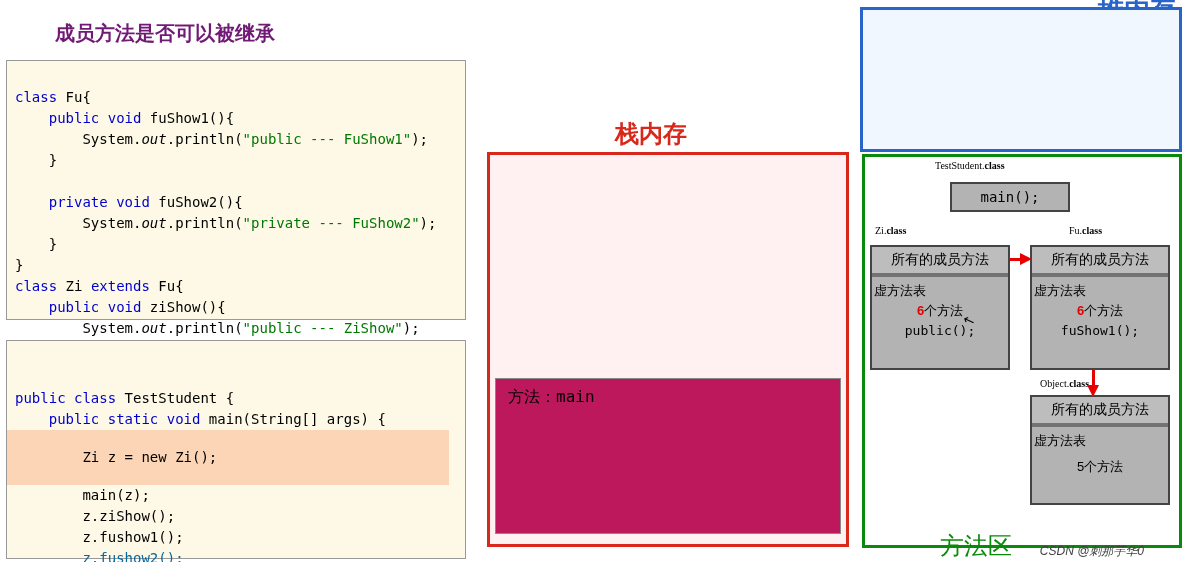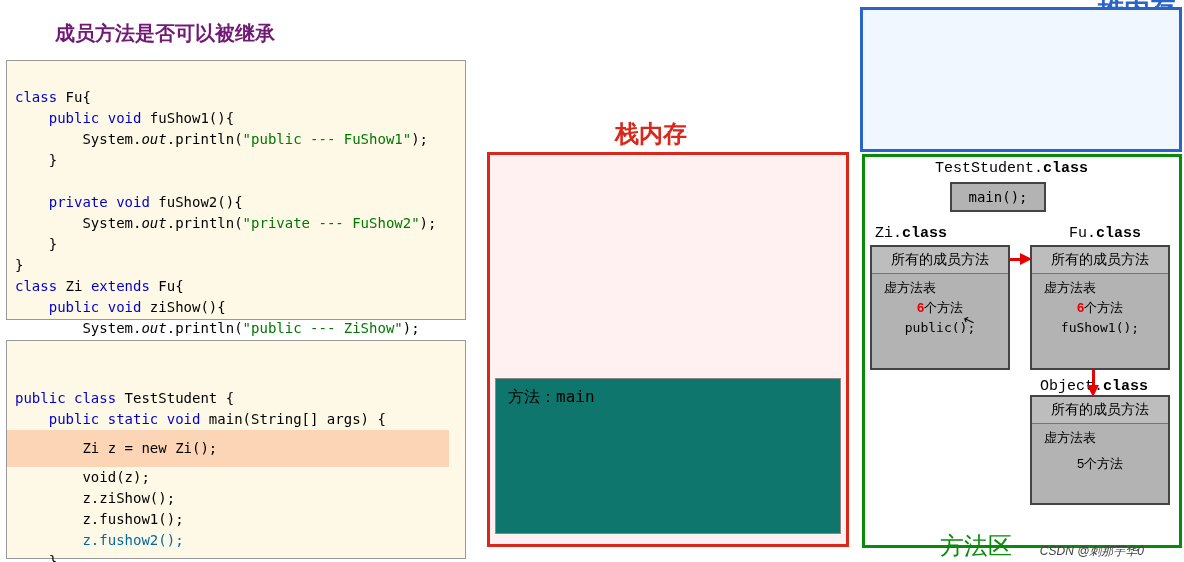--- a/index.html
+++ b/index.html
@@ -30,21 +30,21 @@
       white-space: pre;
       padding: 5px 8px;
     }
     .code1 { left: 6px; top: 60px; width: 460px; height: 260px; }
     .code2 { left: 6px; top: 340px; width: 460px; height: 219px; padding:0; }
     .code2 .lines { padding: 5px 8px; }
     .kw { color: #0000cc; }
     .str { color: #007700; }
     .it { font-style: italic; }
     .red-line { color: #0369a1; font-weight: normal; }
-    .hl { background: #fbd5b5; display: block; width: 100%; padding: 8px 8px; margin: 0 -8px; }
+    .hl { background: #fbd5b5; display: block; width: 100%; padding: 17px 8px; margin: 0 -8px; }
 
     .stack-label {
       position: absolute;
       color: #d8281b;
       font-size: 24px;
       font-weight: bold;
       left: 615px;
       top: 118px;
     }
     .heap-label-partial {
@@ -99,58 +99,58 @@
       width: 320px;
       height: 394px;
     }
 
     .stack-frame {
       position: absolute;
       left: 495px;
       top: 378px;
       width: 346px;
       height: 156px;
-      background: #0f766e;
+      background: #be185d;
       border: 1px solid #888;
       padding: 8px 12px;
       font-size: 16px;
       font-family: Consolas, monospace;
     }
 
     .classfile-label {
       position: absolute;
-      font-family: Liberation Mono, monospace;
-      font-size: 15px;
+      font-family: Liberation Serif, serif;
+      font-size: 10px;
     }
     .lab-teststudent { left: 935px; top: 160px; }
     .lab-zi { left: 875px; top: 225px; }
     .lab-fu { left: 1069px; top: 225px; }
     .lab-object { left: 1040px; top: 378px; }
     .classname { font-weight: bold; }
 
     .graybox {
       position: absolute;
       background: #b3b3b3;
       border: 2px solid #444;
       font-size: 14px;
       text-align: center;
     }
-    .main-box { left: 950px; top: 182px; width: 96px; height: 30px; line-height: 26px; font-family: Consolas, monospace; }
+    .main-box { left: 950px; top: 182px; width: 120px; height: 30px; line-height: 26px; font-family: Consolas, monospace; }
     .zi-box { left: 870px; top: 245px; width: 140px; height: 125px; }
     .fu-box { left: 1030px; top: 245px; width: 140px; height: 125px; }
     .obj-box { left: 1030px; top: 395px; width: 140px; height: 110px; }
 
     .graybox .header {
       padding: 4px 6px;
-      border-bottom: 1px solid #737373;
+      border-bottom: 4px solid #737373;
       font-size: 14px;
       background: #bdbdbd;
     }
     .graybox .body {
-      padding: 4px 12px;
+      padding: 4px 2px;
       font-size: 13px;
       line-height: 1.55;
       text-align: left;
     }
     .red-num { color: #e60000; font-weight: bold; }
     .mono { font-family: Consolas, monospace; }
 
     .arrow-right {
       position: absolute;
       width: 0; height: 0;
@@ -210,21 +210,21 @@
 <span class="kw">    public void</span><span> ziShow(){</span>
 <span>        System.</span><span class="it">out</span><span>.println(</span><span class="str">"public --- ZiShow"</span><span>);</span>
 <span>    }</span>
 <span>}</span>
 </div>
 
 <div class="code-box code2">
 <div class="lines">
 <span class="kw">public class</span><span> TestStudent {</span>
 <span class="kw">    public static void</span><span> main(String[] args) {</span>
-<span class="hl">        Zi z = new Zi();</span><span>        void(z);</span>
+<span class="hl">        Zi z = new Zi();</span><span>        main(z);</span>
 <span>        z.ziShow();</span>
 <span>        z.fushow1();</span>
 <span class="red-line">        z.fushow2();</span>
 <span>    }</span>
 <span>}</span>
 </div>
 </div>
 
 <div class="stack-label">栈内存</div>
 <div class="stack-box"></div>

